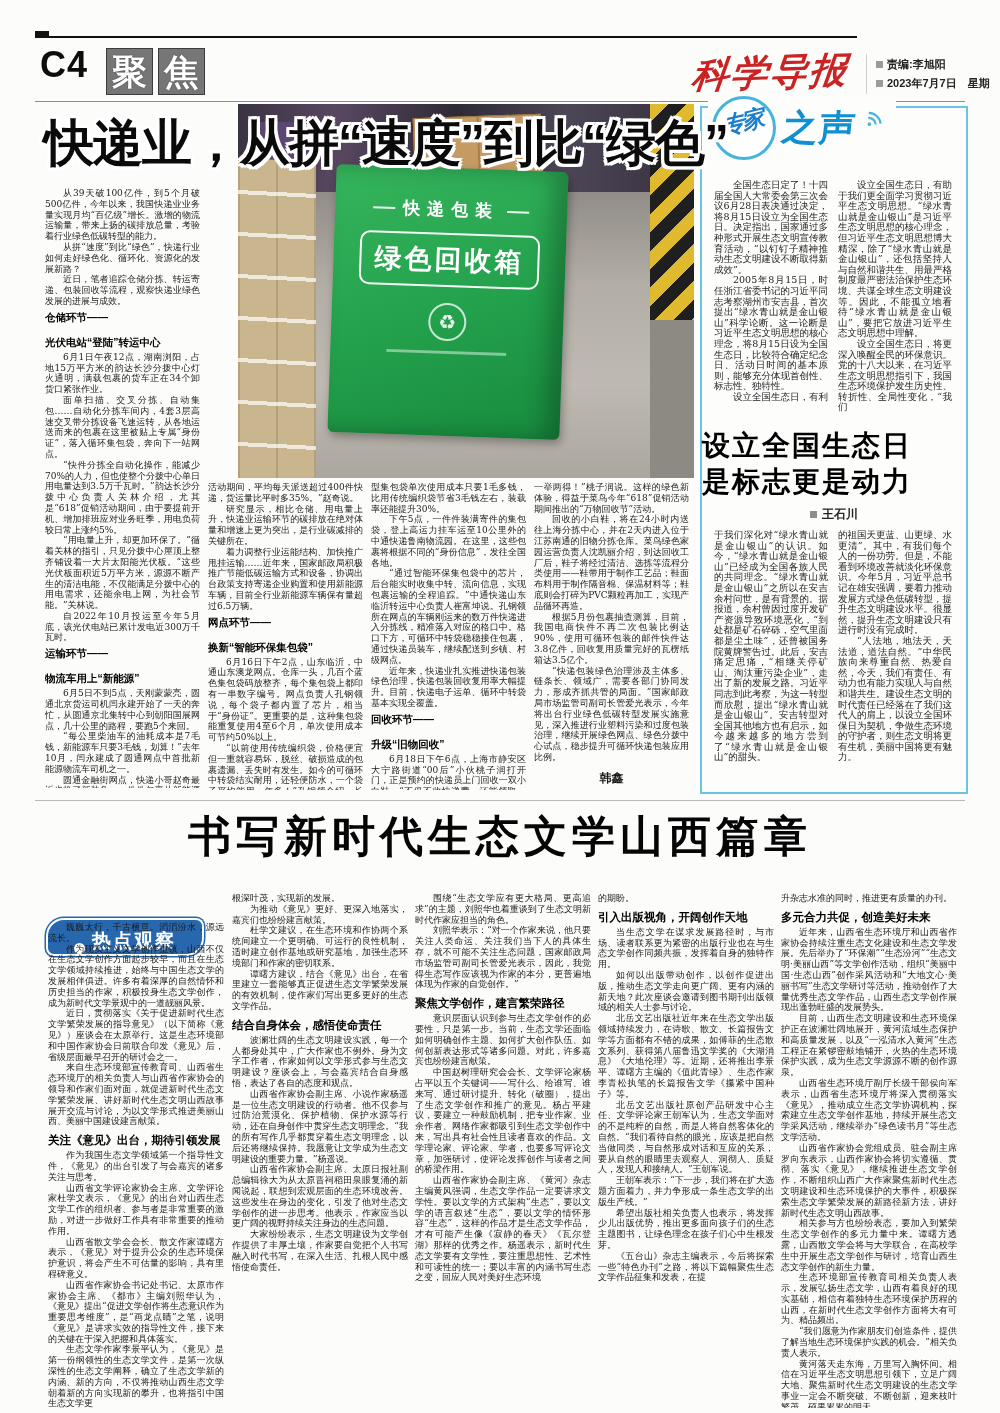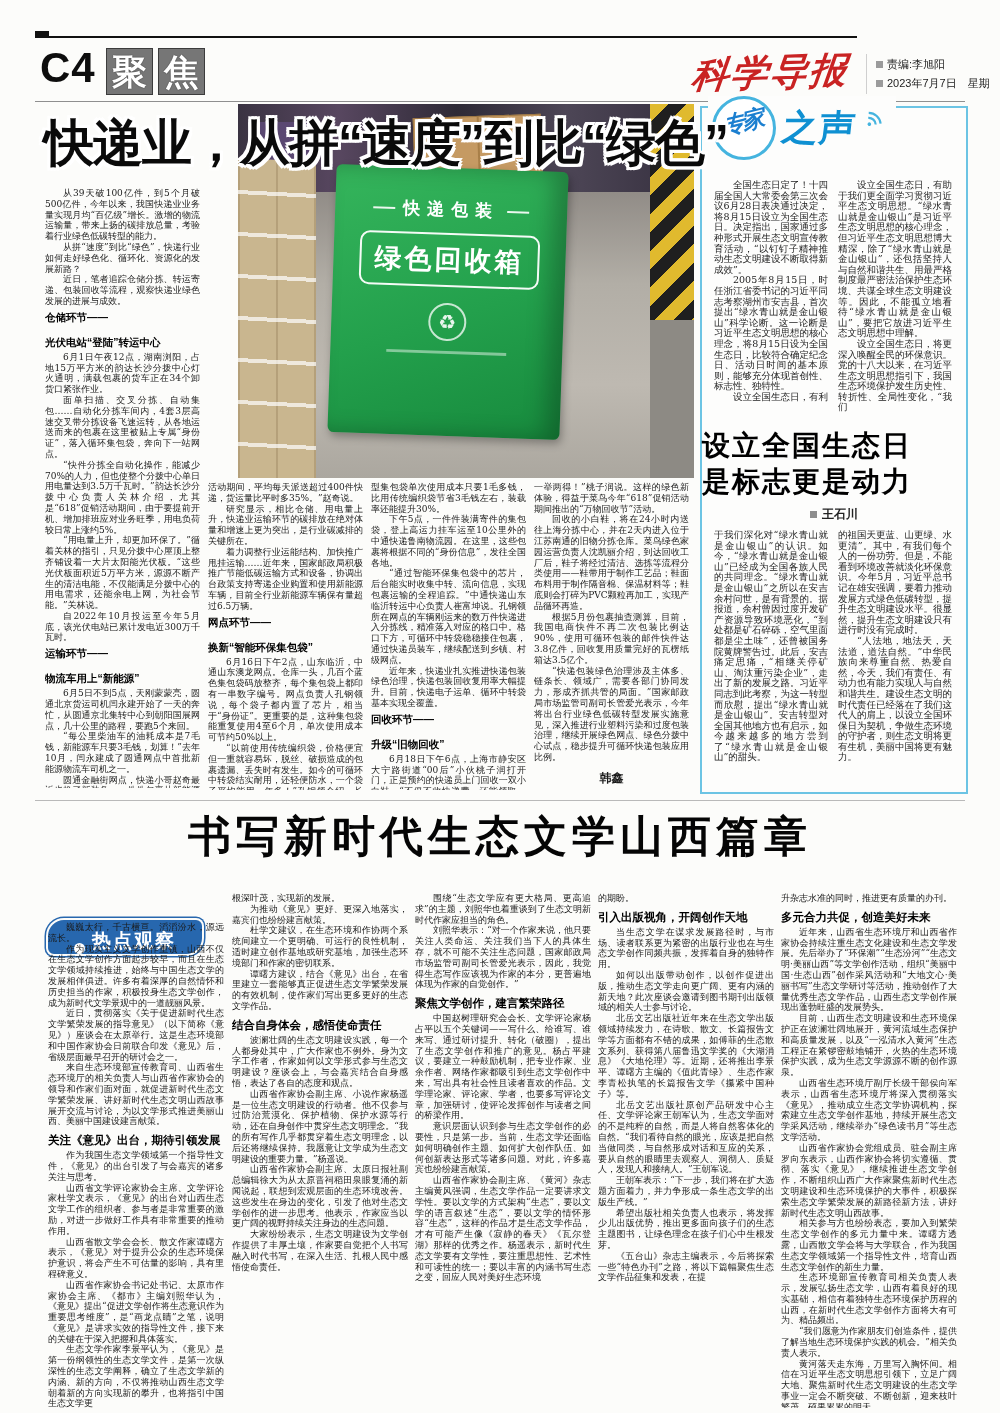--- a/index.html
+++ b/index.html
@@ -3,28 +3,28 @@
 <meta charset="utf-8">
 <style>
   html,body{margin:0;padding:0;background:#e8e8e8;}
   #page{position:relative;width:1000px;height:1413px;background:#fcfcfa;margin:0 auto;overflow:hidden;
         font-family:"DejaVu Serif","Liberation Serif",serif;color:#1a1a1a;}
   .abs{position:absolute;}
 
   
   .topbar{left:35px;top:36px;width:822px;height:2px;background:#111;}
   .topbar-block{left:35px;top:31px;width:14px;height:7px;background:#111;}
-  .pageno{left:40px;top:44px;font-family:"Liberation Sans",sans-serif;font-weight:900;font-size:42px;color:#0d0d0d;letter-spacing:1px;}
+  .pageno{left:40px;top:44px;font-family:"Liberation Sans",sans-serif;font-weight:900;font-size:36px;color:#0d0d0d;letter-spacing:1px;}
   .secbox{width:45px;height:45px;background:#767676;border:1px solid #3c3c3c;color:#fff;
           font-family:"Liberation Sans",sans-serif;font-weight:900;font-size:35px;line-height:45px;text-align:center;
           text-shadow:0 0 1px #000;}
   .masthead{left:692px;top:48px;font-family:"DejaVu Serif",serif;font-weight:bold;font-style:italic;
             font-size:37px;color:#c92323;transform:skewX(-8deg) rotate(-2deg);letter-spacing:2px;}
   .hdr-vline{left:866px;top:54px;width:1px;height:40px;background:#cfcfcf;}
-  .hdr-info{left:876px;top:55px;font-family:"Liberation Sans",sans-serif;font-size:11px;color:#222;line-height:19px;font-weight:normal;}
+  .hdr-info{left:876px;top:55px;font-family:"Liberation Sans",sans-serif;font-size:11px;color:#222;line-height:19px;font-weight:bold;}
   .sq{display:inline-block;width:7px;height:7px;background:#9b9b9b;margin-right:4px;}
   .hdr-rule{left:35px;top:101px;width:930px;height:1px;background:#8f8f8f;}
 
   
   .headline1{left:44px;top:110px;z-index:6;white-space:nowrap;
      font-family:"Liberation Sans",sans-serif;font-weight:900;font-size:50px;letter-spacing:-1px;color:#0a0a0a;
      text-shadow:-3px -3px 0 #fff,3px -3px 0 #fff,-3px 3px 0 #fff,3px 3px 0 #fff,0 -3px 0 #fff,0 3px 0 #fff,-3px 0 0 #fff,3px 0 0 #fff;}
   .photo{left:238px;top:104px;width:456px;height:374px;overflow:hidden;z-index:1;
      background:linear-gradient(#474050 0%,#5c5360 10%,#8f8a85 22%,#b2aea6 48%,#beb9b1 75%,#aba79f 100%);}
   .ph-shelf{position:absolute;left:0;top:0;width:100%;height:88px;
@@ -234,41 +234,41 @@
       <div class="blk-h">结合自身体会，感悟使命责任</div>
       <div class="blk-p">波澜壮阔的生态文明建设实践，每一个人都身处其中，广大作家也不例外。身为文字工作者，作家如何以文学形式参与生态文明建设？座谈会上，与会嘉宾结合自身感悟，表达了各自的态度和观点。</div>
       <div class="blk-p">山西省作家协会副主席、小说作家杨遥是一位生态文明建设的行动者。他不仅参与过防治荒漠化、保护植物、保护水源等行动，还在自身创作中贯穿生态文明理念。“我的所有写作几乎都贯穿着生态文明理念，以后还将继续保持。我愿意让文学成为生态文明建设的重要力量。”杨遥说。</div>
       <div class="blk-p">山西省作家协会副主席、太原日报社副总编辑徐大为从太原晋祠稻田泉眼复涌的新闻说起，联想到宏观层面的生态环境改善。这些发生在身边的变化，引发了他对生态文学创作的进一步思考。他表示，作家应当以更广阔的视野持续关注身边的生态问题。</div>
       <div class="blk-p">大家纷纷表示，生态文明建设为文学创作提供了丰厚土壤，作家要自觉把个人书写融入时代书写，在深入生活、扎根人民中感悟使命责任。</div>
     </div>
   <div class="newscol a2" style="left:415px;top:893px;height:515px;">
       <div class="blk-p">围绕“生态文学应有更大格局、更高追求”的主题，刘照华也着重谈到了生态文明新时代作家应担当的角色。</div>
       <div class="blk-p">刘照华表示：“对一个作家来说，他只要关注人类命运、关注我们当下人的具体生存，就不可能不关注生态问题，国家邮政局市场监管司副司长管爱光表示，因此，我觉得生态写作应该视为作家的本分，更普遍地体现为作家的自觉创作。”</div>
       <div class="blk-h">聚焦文学创作，建言繁荣路径</div>
+      <div class="blk-p">意识层面认识到参与生态文学创作的必要性，只是第一步。当前，生态文学还面临如何明确创作主题、如何扩大创作队伍、如何创新表达形式等诸多问题。对此，许多嘉宾也纷纷建言献策。</div>
       <div class="blk-p">中国赵树理研究会会长、文学评论家杨占平以五个关键词——写什么、给谁写、谁来写、通过研讨提升、转化（破圈），提出了生态文学创作和推广的意见。杨占平建议，要建立一种鼓励机制，把专业作家、业余作者、网络作家都吸引到生态文学创作中来，写出具有社会性且读者喜欢的作品。文学理论家、评论家、学者，也要多写评论文章，加强研讨，使评论发挥创作与读者之间的桥梁作用。</div>
-      <div class="blk-p">意识层面认识到参与生态文学创作的必要性，只是第一步。当前，生态文学还面临如何明确创作主题、如何扩大创作队伍、如何创新表达形式等诸多问题。对此，许多嘉宾也纷纷建言献策。</div>
       <div class="blk-p">山西省作家协会副主席、《黄河》杂志主编黄风强调，生态文学作品一定要讲求文学性。要以文学的方式架构“生态”，要以文学的语言叙述“生态”，要以文学的情怀形容“生态”，这样的作品才是生态文学作品，才有可能产生像《寂静的春天》《瓦尔登湖》那样的优秀之作。杨遥表示，新时代生态文学要有文学性，要注重思想性、艺术性和可读性的统一；要以丰富的内涵书写生态之变，回应人民对美好生态环境</div>
     </div>
   <div class="newscol a2" style="left:598px;top:893px;height:515px;">
       <div class="blk-pc">的期盼。</div>
       <div class="blk-h">引入出版视角，开阔创作天地</div>
       <div class="blk-p">当生态文学在谋求发展路径时，与市场、读者联系更为紧密的出版行业也在与生态文学创作同频共振，发挥着自身的独特作用。</div>
       <div class="blk-p">如何以出版带动创作，以创作促进出版，推动生态文学走向更广阔、更有内涵的新天地？此次座谈会邀请到图书期刊出版领域的相关人士参与讨论。</div>
       <div class="blk-p">北岳文艺出版社近年来在生态文学出版领域持续发力，在诗歌、散文、长篇报告文学等方面都有不错的成果，如傅菲的生态散文系列、获得第八届鲁迅文学奖的《大湖消息》《大地伦理》等。近期，还将推出李景平、谭曙方主编的《值此青绿》、生态作家李青松执笔的长篇报告文学《攥紧中国种子》等。</div>
       <div class="blk-p">北岳文艺出版社原创产品研发中心主任、文学评论家王朝军认为，生态文学面对的不是纯粹的自然，而是人将自然客体化的自然。“我们看待自然的眼光，应该是把自然当做同类，与自然形成对话和互应的关系，要从自然的眼睛里去观察人、洞彻人、质疑人，发现人和接纳人。”王朝军说。</div>
       <div class="blk-p">王朝军表示：“下一步，我们将在扩大选题方面着力，并力争形成一条生态文学的出版生产线。”</div>
       <div class="blk-p">希望出版社相关负责人也表示，将发挥少儿出版优势，推出更多面向孩子们的生态主题图书，让绿色理念在孩子们心中生根发芽。</div>
       <div class="blk-p">《五台山》杂志主编表示，今后将探索一些“特色办刊”之路，将以下篇幅聚焦生态文学作品征集和发表，在提</div>
     </div>
   <div class="newscol a2" style="left:781px;top:893px;height:515px;">
       <div class="blk-pc">升杂志水准的同时，推进更有质量的办刊。</div>
       <div class="blk-h">多元合力共促，创造美好未来</div>
       <div class="blk-p">近年来，山西省生态环境厅和山西省作家协会持续注重生态文化建设和生态文学发展。先后举办了“环保潮”“生态汾河”“生态文明·美丽山西”等文学创作活动，组织“美丽中国·生态山西”创作采风活动和“大地文心·美丽书写”生态文学研讨等活动，推动创作了大量优秀生态文学作品，山西生态文学创作展现出蓬勃旺盛的发展势头。</div>
       <div class="blk-p">目前，山西生态文明建设和生态环境保护正在波澜壮阔地展开，黄河流域生态保护和高质量发展，以及“一泓清水入黄河”生态工程正在紧锣密鼓地铺开，火热的生态环境保护实践，成为生态文学源源不断的创作源泉。</div>
       <div class="blk-p">山西省生态环境厅副厅长级干部侯向军表示，山西省生态环境厅将深入贯彻落实《意见》，推动成立生态文学协调机构，探索建立生态文学创作基地，持续开展生态文学采风活动，继续举办“绿色读书月”等生态文学活动。</div>
       <div class="blk-p">山西省作家协会党组成员、驻会副主席罗向东表示，山西作家协会将切实遵循、贯彻、落实《意见》，继续推进生态文学创作，不断组织山西广大作家聚焦新时代生态文明建设和生态环境保护的大事件，积极探索生态文学繁荣发展的新路径新方法，讲好新时代生态文明山西故事。</div>
-      <div class="blk-p">相关参与方也纷纷表态，要加入到繁荣生态文学创作的多元力量中来。谭曙方透露，山西散文学会将与大学联合，作为我国生态文学领域第一个指导性文件，培育山西生态文学创作的新生力量。</div>
+      <div class="blk-p">相关参与方也纷纷表态，要加入到繁荣生态文学创作的多元力量中来。谭曙方透露，山西散文学会将与大学联合，在高校学生中开展生态文学创作与研讨，培育山西生态文学创作的新生力量。</div>
       <div class="blk-p">生态环境部宣传教育司相关负责人表示，发展弘扬生态文学，山西有着良好的现实基础，相信有着独特生态环境保护历程的山西，在新时代生态文学创作方面将大有可为、精品频出。</div>
       <div class="blk-p">“我们愿意为作家朋友们创造条件，提供了解当地生态环境保护实践的机会。”相关负责人表示。</div>
       <div class="blk-p">黄河落天走东海，万里写入胸怀间。相信在习近平生态文明思想引领下，立足广阔大地、聚焦新时代生态文明建设的生态文学事业一定会不断突破、不断创新，迎来枝叶繁茂、硕果累累的明天。</div>
     </div>
 
 </div>
 
 </body></html>

